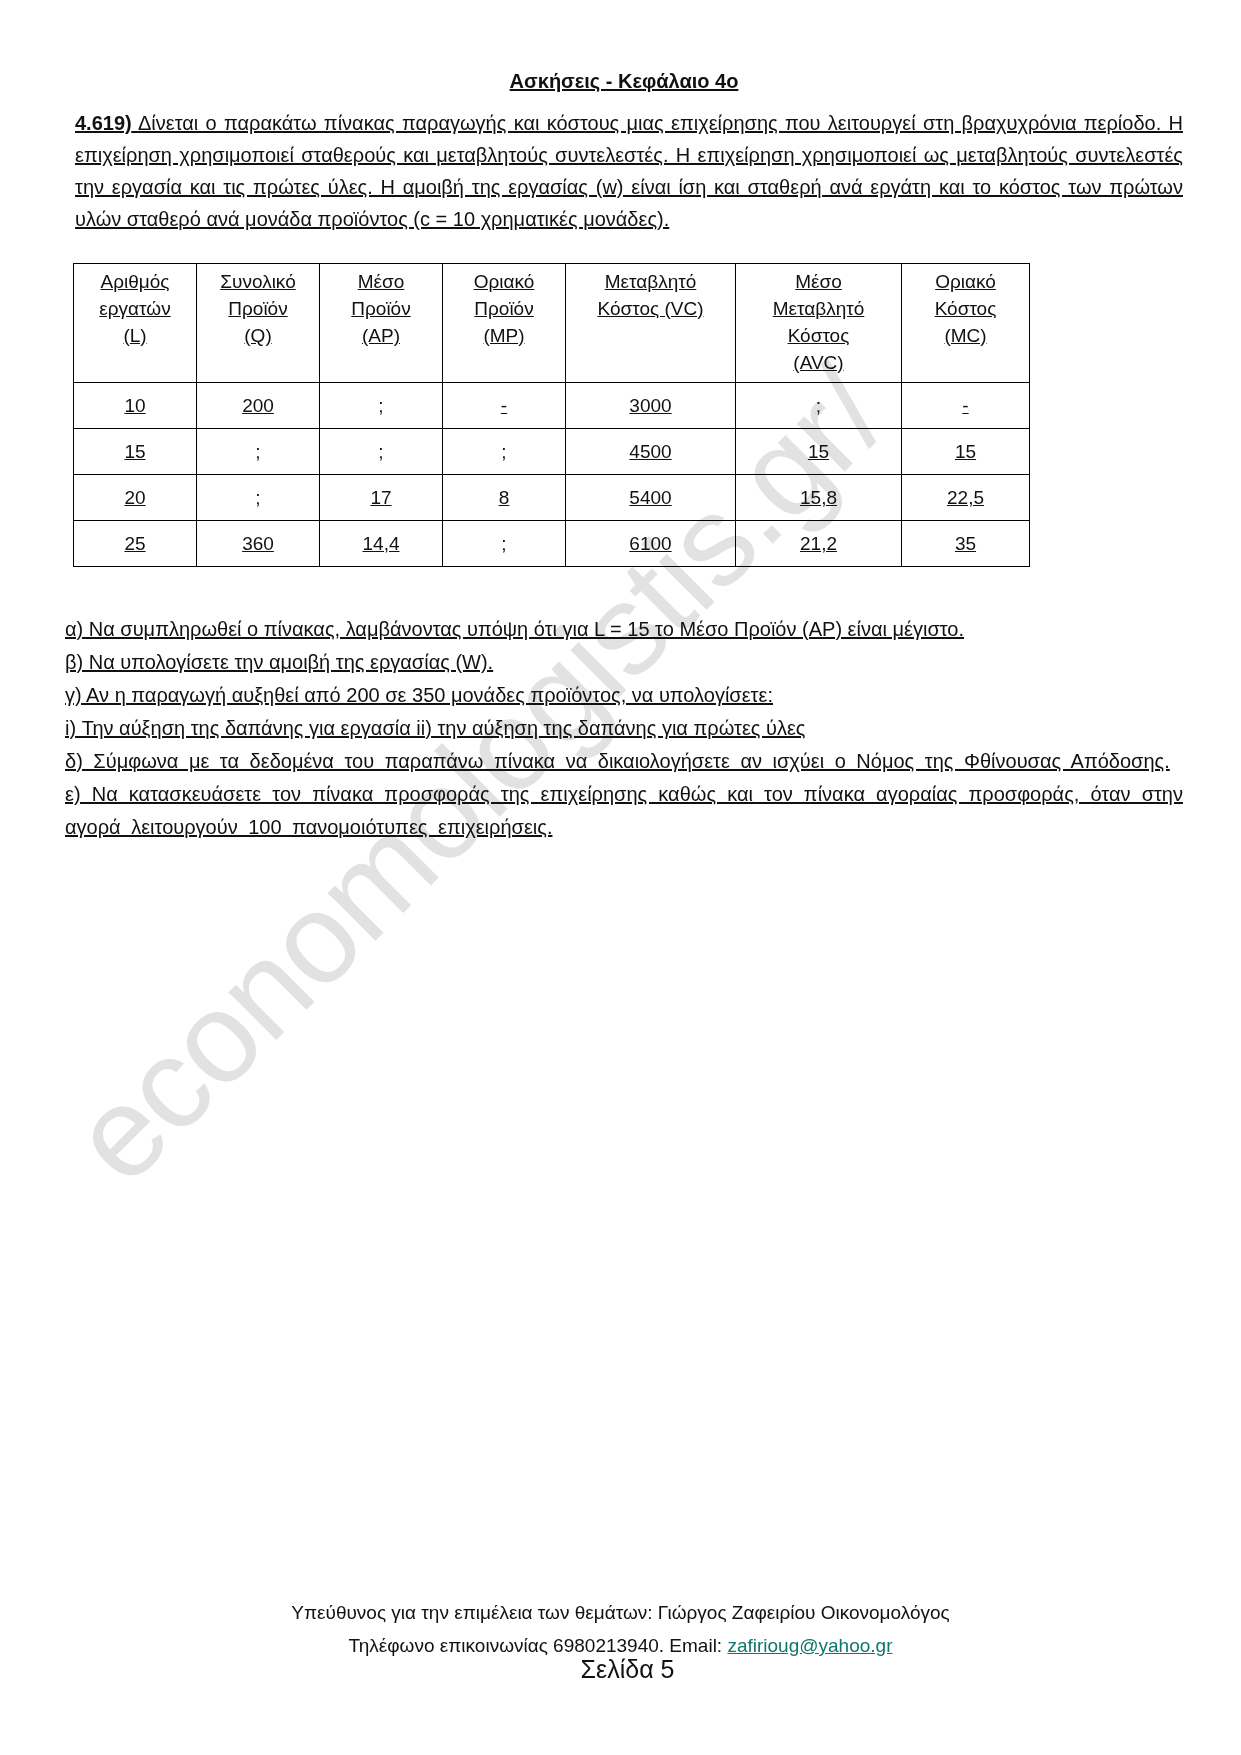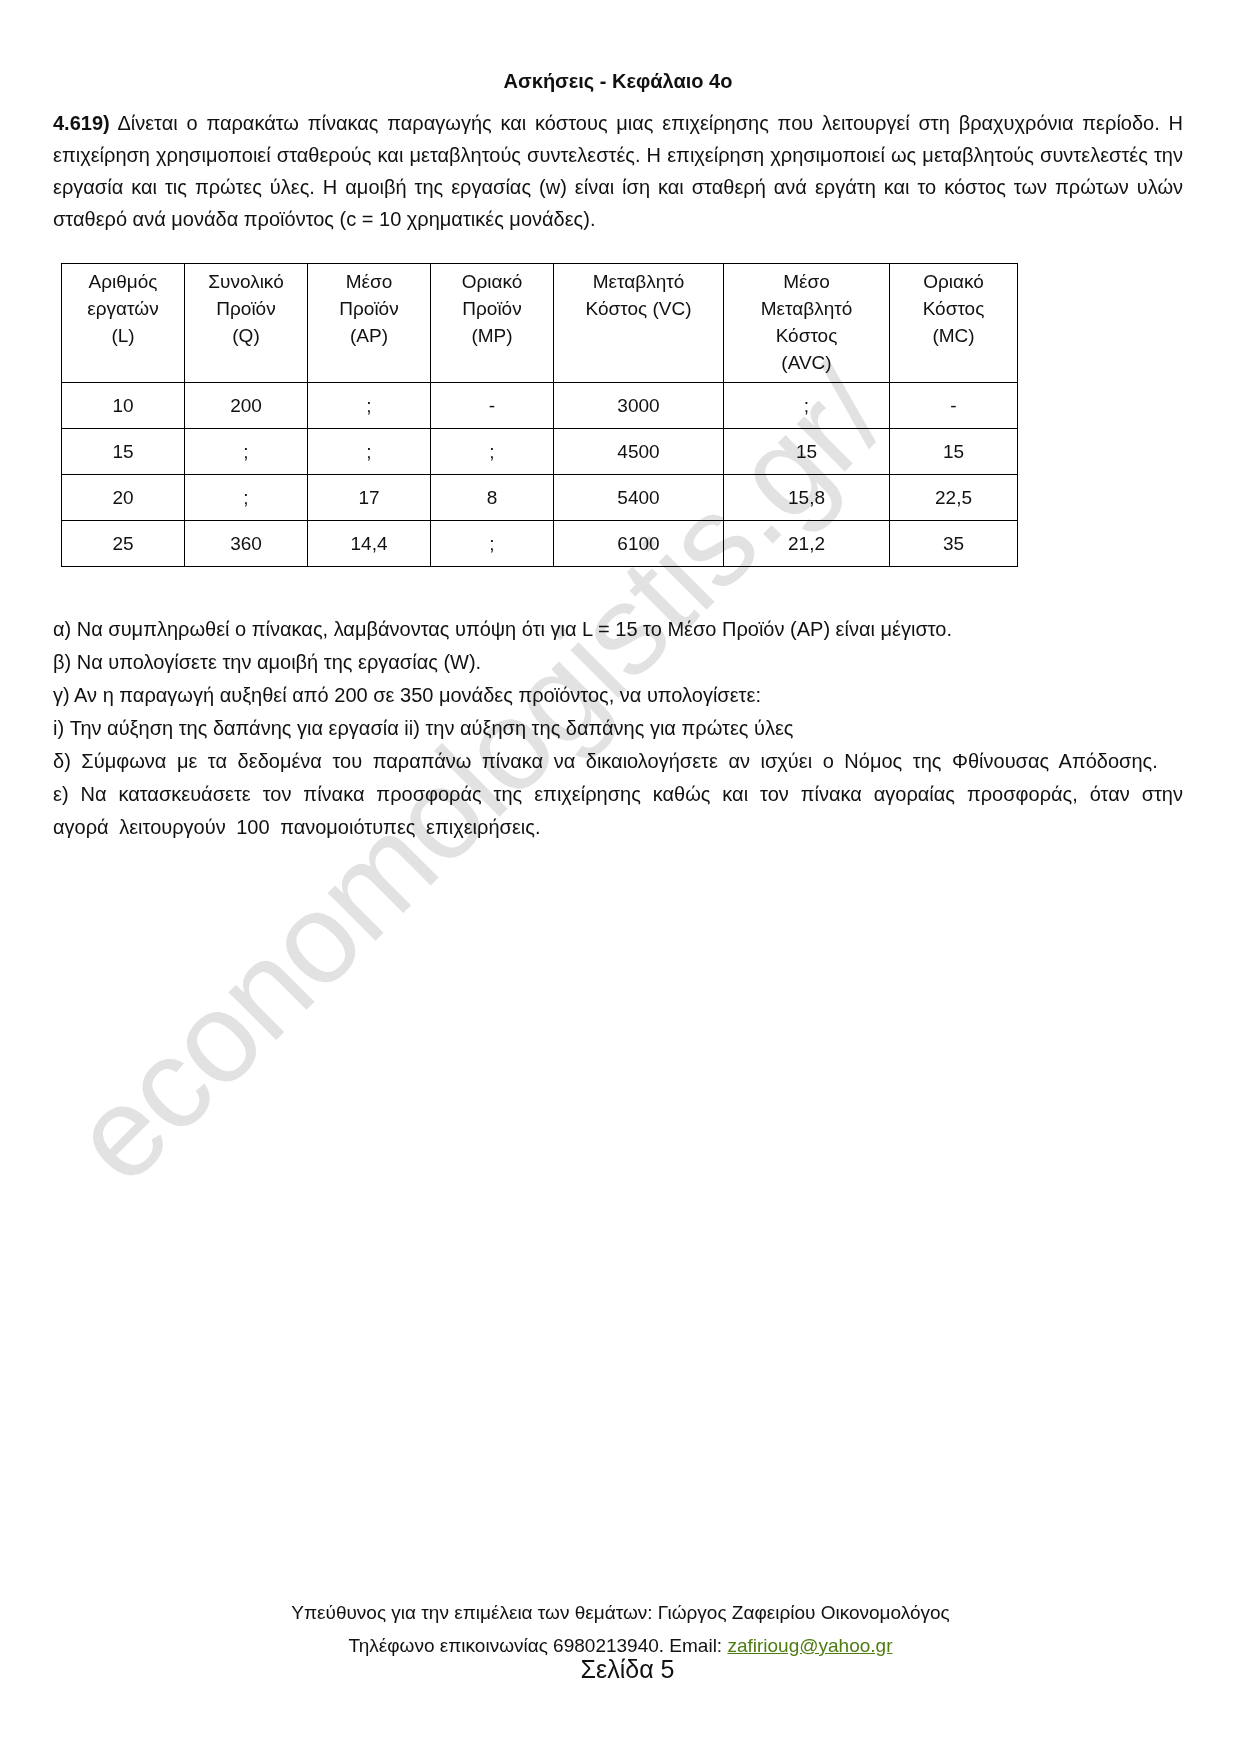--- a/index.html
+++ b/index.html
@@ -23,36 +23,37 @@
     white-space: nowrap;
     transform: rotate(-45deg);
     transform-origin: left center;
     letter-spacing: -1px;
     z-index: 0;
     user-select: none;
   }
 
   .content {
     position: absolute;
-    left: 53px; right: 58px; top: 70px;
+    left: 65px; right: 58px; top: 70px;
     z-index: 1;
+    text-decoration: underline;
   }
 
   .doc-title {
     text-align: center;
     font-weight: bold;
     font-size: 20px;
     margin: 0 0 14px 0;
   }
 
   .intro {
     font-size: 20px;
     line-height: 32px;
     text-align: justify;
-    margin: 0 0 28px 0;
+    margin: 0 0 28px 10px;
   }
   .intro .ex-num { font-weight: bold; }
 
   table.cost-table {
     border-collapse: collapse;
     margin-left: 8px;
     background: transparent;
   }
   table.cost-table, table.cost-table th, table.cost-table td {
     border: 1.5px solid #000000;
@@ -91,21 +92,21 @@
   .footer {
     position: absolute;
     left: 0; right: 0; top: 1552px;
     text-align: center;
     font-size: 19px;
     line-height: 33px;
     z-index: 1;
     margin-top: 44px;
   }
   .footer a {
-    color: #4d7c0f;
+    color: #0f766e;
     text-decoration: underline;
   }
   .page-number {
     position: absolute;
     left: 14px; right: 0; top: 1655px;
     text-align: center;
     font-size: 25px;
     z-index: 1;
   }
 </style>

